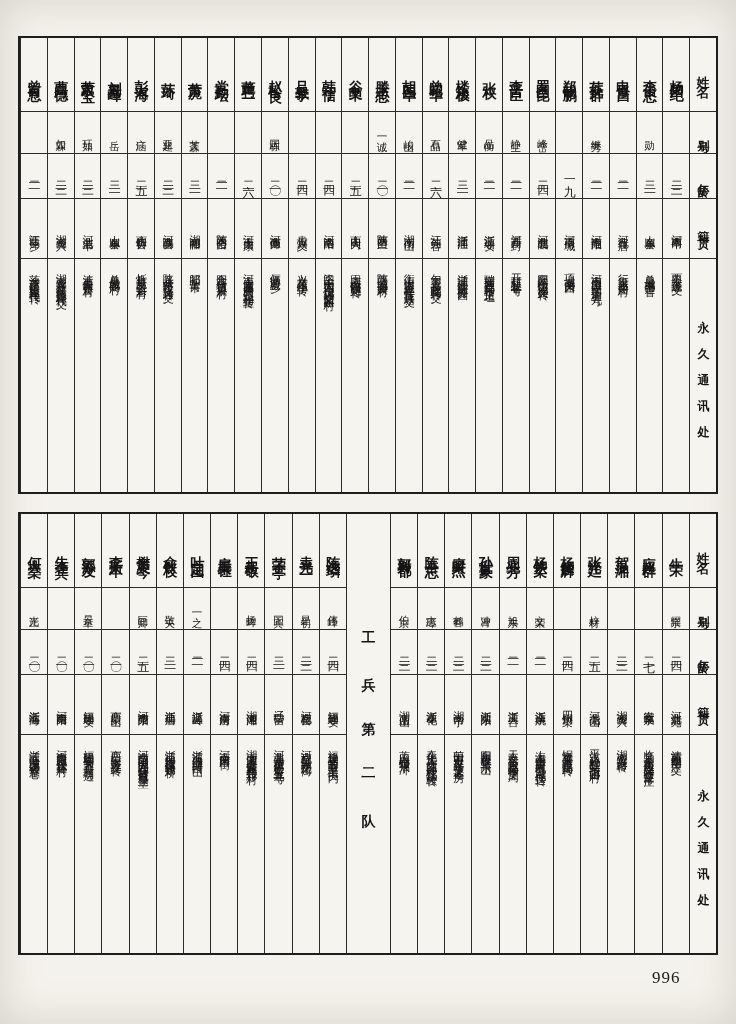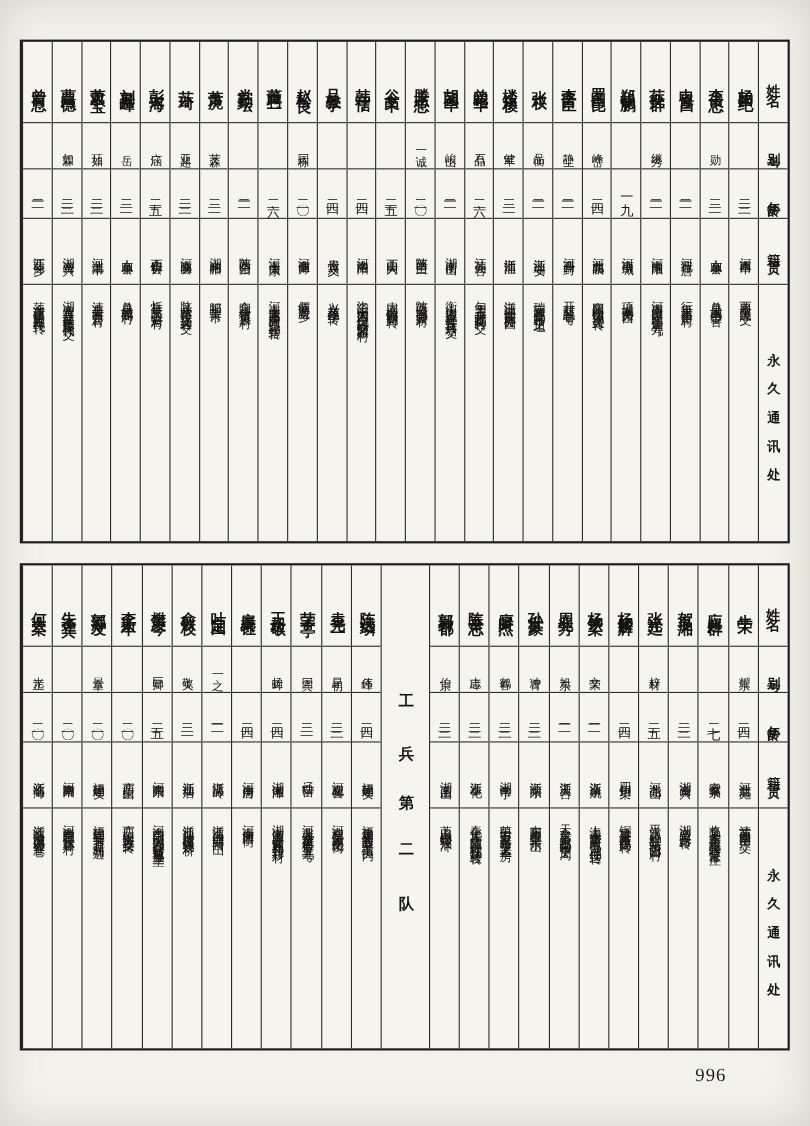--- a/index.html
+++ b/index.html
@@ -66,21 +66,21 @@
   .hdr .c-name .vtext   { font-size:13px; letter-spacing:9px; }
   .hdr .c-alias .vtext  { font-size:12px; font-weight:bold; letter-spacing:3px; }
   .hdr .c-age .vtext    { font-size:12px; font-weight:bold; letter-spacing:3px; }
   .hdr .c-native .vtext { font-size:12px; font-weight:bold; letter-spacing:8px; }
   .hdr .c-addr { align-items:center; padding-top:0; }
   .hdr .c-addr .vtext   { font-size:12px; font-weight:bold; letter-spacing:26px; }
 
   .divider-col .vtext { font-size:14px; font-weight:bold; letter-spacing:46px; }
 
   .page-number {
-    position:absolute; left:632px; top:968px;
+    position:absolute; left:652px; top:968px;
     font-size:17px; letter-spacing:1px; color:#1c1c1c;
     font-family:"Liberation Serif","DejaVu Serif",serif;
   }
 </style>
 </head>
 <body>
 
 <div class="page">
   <div class="roster" id="table-top">
       <div class="col hdr">

